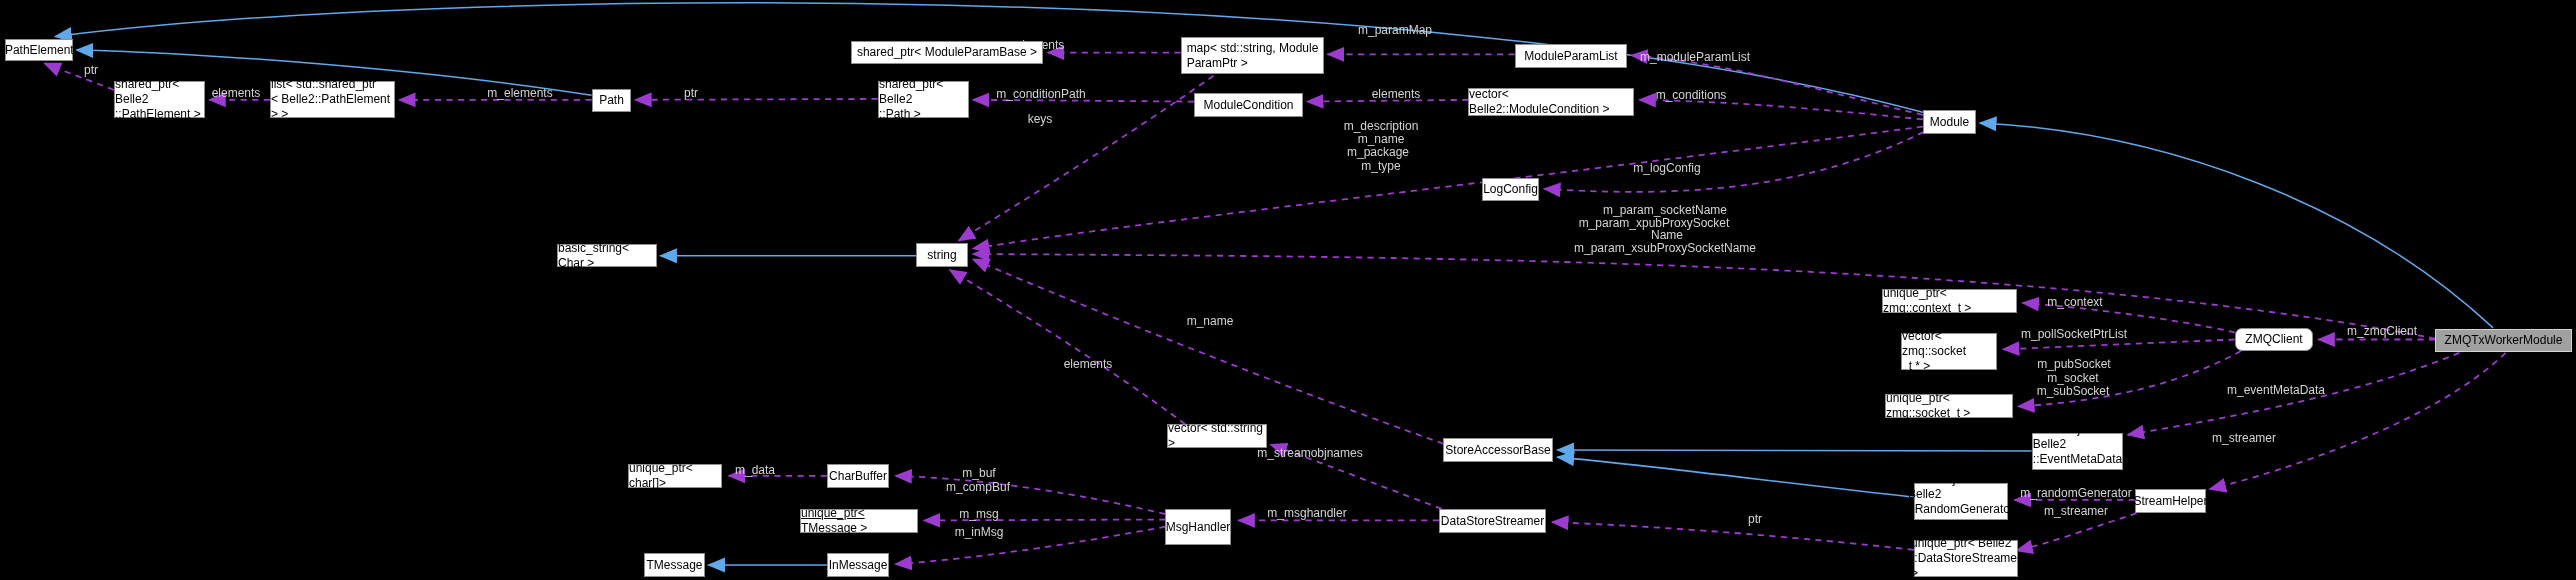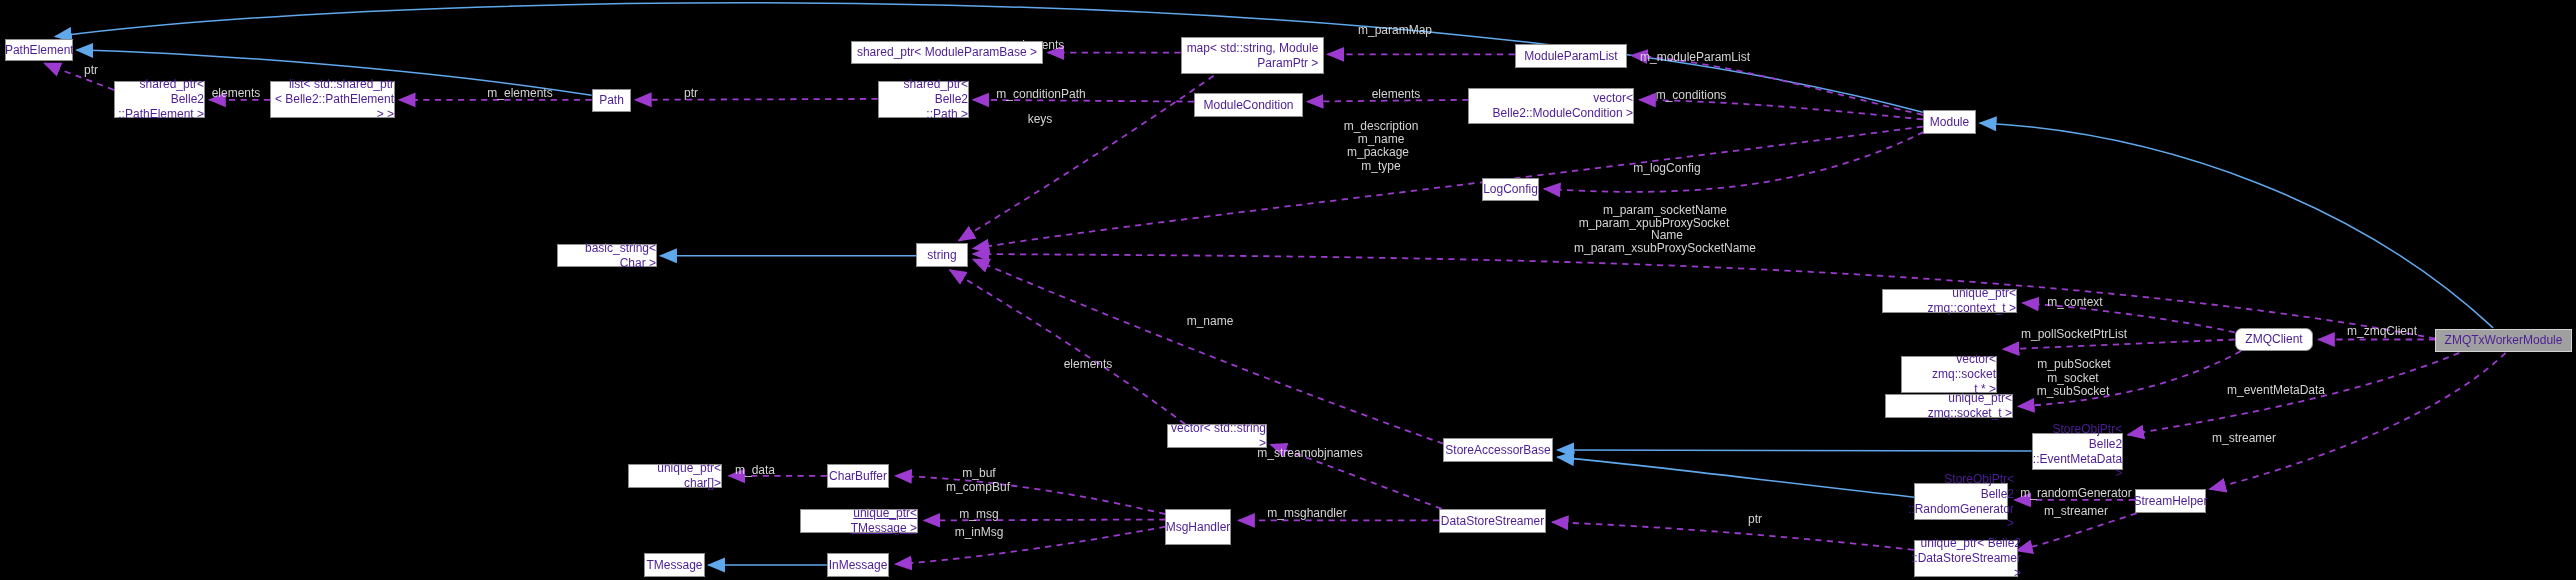--- a/index.html
+++ b/index.html
@@ -1,20 +1,20 @@
 <!DOCTYPE html>
 <html style="font-size:14.3px"><head>
 <meta charset="utf-8">
 <style>
   html,body{margin:0;padding:0;background:#000;}
   .canvas{position:relative;width:2576px;height:581px;background:#000;
           font-family:"Liberation Sans","DejaVu Sans",sans-serif;overflow:hidden;}
   .canvas svg{position:absolute;left:0;top:0;pointer-events:none;}
   .node{position:absolute;display:flex;align-items:center;justify-content:center;
-        text-align:right;background:#fff;border:1.8px solid #8f8f8f;color:#4c1d95;
+        text-align:left;background:#fff;border:1.8px solid #8f8f8f;color:#000000;
         font-size:12px;line-height:14.7px;white-space:pre-line;box-sizing:border-box;
         cursor:pointer;}
   .node.hl{background:#a0a0a0;border-color:#d2d2d2;cursor:default;}
   .elabel{position:absolute;transform:translate(-50%,-50%);color:#d4d4d4;
           font-size:12px;white-space:nowrap;}
   path.inh{stroke:#5fa8ec;fill:none;stroke-width:1.7;}
   path.mem{stroke:#9d3ad0;fill:none;stroke-width:2;stroke-dasharray:7 6;}
 </style>
 </head>
 <body>
@@ -116,27 +116,27 @@
     <div class="node" style="left: 270px; top: 81px; width: 125px; height: 37px;">list&lt; std::shared_ptr
 &lt; Belle2::PathElement &gt; &gt;</div>
     <div class="node" style="left: 592px; top: 89px; width: 39px; height: 23px;">Path</div>
     <div class="node" style="left: 878px; top: 81px; width: 91px; height: 37px;">shared_ptr&lt; Belle2
 ::Path &gt;</div>
     <div class="node" style="left: 851px; top: 41px; width: 192px; height: 23px;">shared_ptr&lt; ModuleParamBase &gt;</div>
     <div class="node" style="left: 1181px; top: 37px; width: 143px; height: 37px;">map&lt; std::string, Module
 ParamPtr &gt;</div>
     <div class="node" style="left: 1515px; top: 44px; width: 112px; height: 24px;">ModuleParamList</div>
     <div class="node" style="left: 1194px; top: 93px; width: 109px; height: 24px;">ModuleCondition</div>
-    <div class="node" style="left: 1468px; top: 88px; width: 166px; height: 36px;">vector&lt; Belle2::ModuleCondition &gt;</div>
+    <div class="node" style="left: 1468px; top: 88px; width: 166px; height: 28px;">vector&lt; Belle2::ModuleCondition &gt;</div>
     <div class="node" style="left: 1482px; top: 178px; width: 57px; height: 23px;">LogConfig</div>
     <div class="node" style="left: 1923px; top: 110px; width: 53px; height: 24px;">Module</div>
     <div class="node" style="left: 557px; top: 244px; width: 100px; height: 23px;">basic_string&lt; Char &gt;</div>
     <div class="node" style="left: 916px; top: 243px; width: 52px; height: 24px;">string</div>
     <div class="node" style="left: 1882px; top: 289px; width: 135px; height: 24px;">unique_ptr&lt; zmq::context_t &gt;</div>
-    <div class="node" style="left: 1901px; top: 333px; width: 96px; height: 37px; margin-top: 23px;">vector&lt; zmq::socket
+    <div class="node" style="left: 1901px; top: 333px; width: 96px; height: 37px;">vector&lt; zmq::socket
 _t * &gt;</div>
     <div class="node" style="left: 1885px; top: 394px; width: 128px; height: 24px;">unique_ptr&lt; zmq::socket_t &gt;</div>
     <div class="node" style="left: 2235px; top: 328px; width: 78px; height: 23px; border-radius: 7px;">ZMQClient</div>
     <div class="node hl" style="left: 2435px; top: 329px; width: 137px; height: 23px;">ZMQTxWorkerModule</div>
     <div class="node" style="left: 1167px; top: 424px; width: 100px; height: 24px;">vector&lt; std::string &gt;</div>
     <div class="node" style="left: 1443px; top: 438px; width: 110px; height: 24px;">StoreAccessorBase</div>
     <div class="node" style="left: 2032px; top: 433px; width: 91px; height: 37px;">StoreObjPtr&lt; Belle2
 ::EventMetaData &gt;</div>
     <div class="node" style="left: 1914px; top: 483px; width: 94px; height: 37px;">StoreObjPtr&lt; Belle2
 ::RandomGenerator &gt;</div>

